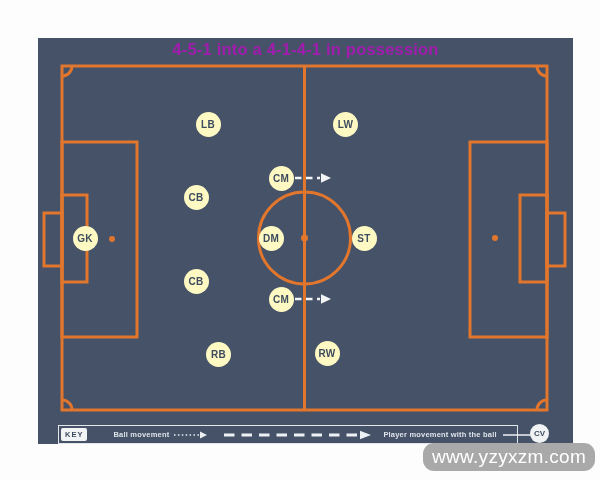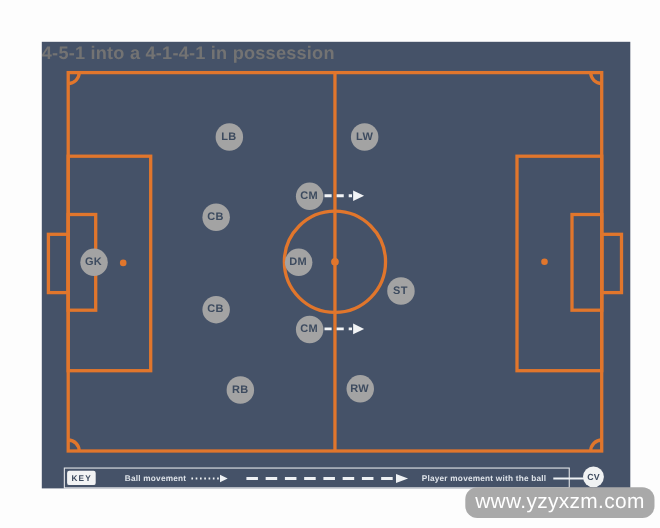--- a/index.html
+++ b/index.html
@@ -2,24 +2,24 @@
 <html><head>
 <meta charset="utf-8">
 <style>
   html,body{margin:0;padding:0;background:#fff;}
   #page{position:relative;width:600px;height:480px;background:#fdfdfd;overflow:hidden;
         font-family:"Liberation Sans",sans-serif;}
   .tg-chip{position:absolute;left:12px;top:8px;width:135px;height:30px;background:#a2a2a2;
         color:#fff;font-size:19px;font-weight:500;line-height:30px;padding-left:8px;
         letter-spacing:.5px;box-sizing:border-box;z-index:6;}
   .panel{position:absolute;left:38px;top:38px;width:535px;height:406px;background:#455268;z-index:1;}
-  .title{position:absolute;left:38px;top:40px;width:535px;color:#737373;
+  .title{position:absolute;left:38px;top:40px;width:535px;text-align:center;color:#a21caf;
         font-size:16.5px;font-weight:700;letter-spacing:.2px;z-index:3;}
   #pitch-svg{position:absolute;left:0;top:0;z-index:2;}
-  .badge{position:absolute;width:25px;height:25px;border-radius:50%;background:#a3a3a3;
+  .badge{position:absolute;width:25px;height:25px;border-radius:50%;background:#fef9c3;
         color:#3d4b5f;font-size:10px;font-weight:700;letter-spacing:.3px;display:flex;
         align-items:center;justify-content:center;z-index:4;}
   .move-arrow{position:absolute;z-index:4;line-height:0;}
   .keybar{position:absolute;left:58px;top:425px;width:458px;height:17px;
         border:1px solid rgba(255,255,255,.85);display:flex;align-items:center;z-index:4;
         background:transparent;}
   .key-chip{background:#f2f3f4;color:#3d4b5f;font-size:7.5px;font-weight:700;letter-spacing:1px;
         height:13px;line-height:13px;padding:0 4px;margin-left:2px;border-radius:2px;}
   .key-label{color:#dfe4ea;font-size:7.5px;font-weight:600;letter-spacing:.2px;white-space:nowrap;}
   .k-ball{margin-left:26px;}
@@ -64,34 +64,34 @@
       <circle cx="495" cy="238" r="3"></circle>
     </g>
   </svg>
 
   <div>
       <div class="badge" style="left: 72.5px; top: 225.5px;">GK</div>
       <div class="badge" style="left: 195.5px; top: 111.5px;">LB</div>
       <div class="badge" style="left: 183.5px; top: 184.5px;">CB</div>
       <div class="badge" style="left: 183.5px; top: 268.5px;">CB</div>
       <div class="badge" style="left: 206px; top: 341.5px;">RB</div>
-      <div class="badge" style="left: 319px; top: 111.5px;">LW</div>
+      <div class="badge" style="left: 333px; top: 111.5px;">LW</div>
       <div class="badge" style="left: 268.5px; top: 165.5px;">CM</div>
       <div class="move-arrow" style="left: 294px; top: 172px;"><svg width="40" height="12" viewBox="0 0 40 12">
           <line x1="1" y1="6" x2="26" y2="6" stroke="#f2f4f6" stroke-width="2.6" stroke-dasharray="6.5 4.5"></line>
           <polygon points="27,1.2 27,10.8 37,6" fill="#f2f4f6"></polygon>
         </svg></div>
       <div class="badge" style="left: 258.5px; top: 225.5px;">DM</div>
       <div class="badge" style="left: 268.5px; top: 286.5px;">CM</div>
       <div class="move-arrow" style="left: 294px; top: 293px;"><svg width="40" height="12" viewBox="0 0 40 12">
           <line x1="1" y1="6" x2="26" y2="6" stroke="#f2f4f6" stroke-width="2.6" stroke-dasharray="6.5 4.5"></line>
           <polygon points="27,1.2 27,10.8 37,6" fill="#f2f4f6"></polygon>
         </svg></div>
       <div class="badge" style="left: 314.5px; top: 340.5px;">RW</div>
-      <div class="badge" style="left: 351.5px; top: 225.5px; margin-top: 26px;">ST</div>
+      <div class="badge" style="left: 351.5px; top: 225.5px;">ST</div>
     </div>
 
   <div class="keybar">
     <span class="key-chip">KEY</span>
     <span class="key-label k-ball">Ball movement</span>
     <span class="key-arrow" style="margin-left:4px;">
       <svg width="36" height="10" viewBox="0 0 36 10">
         <line x1="1" y1="5" x2="26" y2="5" stroke="#eef1f4" stroke-width="1.7" stroke-dasharray="1.5 2.4"></line>
         <polygon points="27,1.5 27,8.5 34,5" fill="#eef1f4"></polygon>
       </svg>

